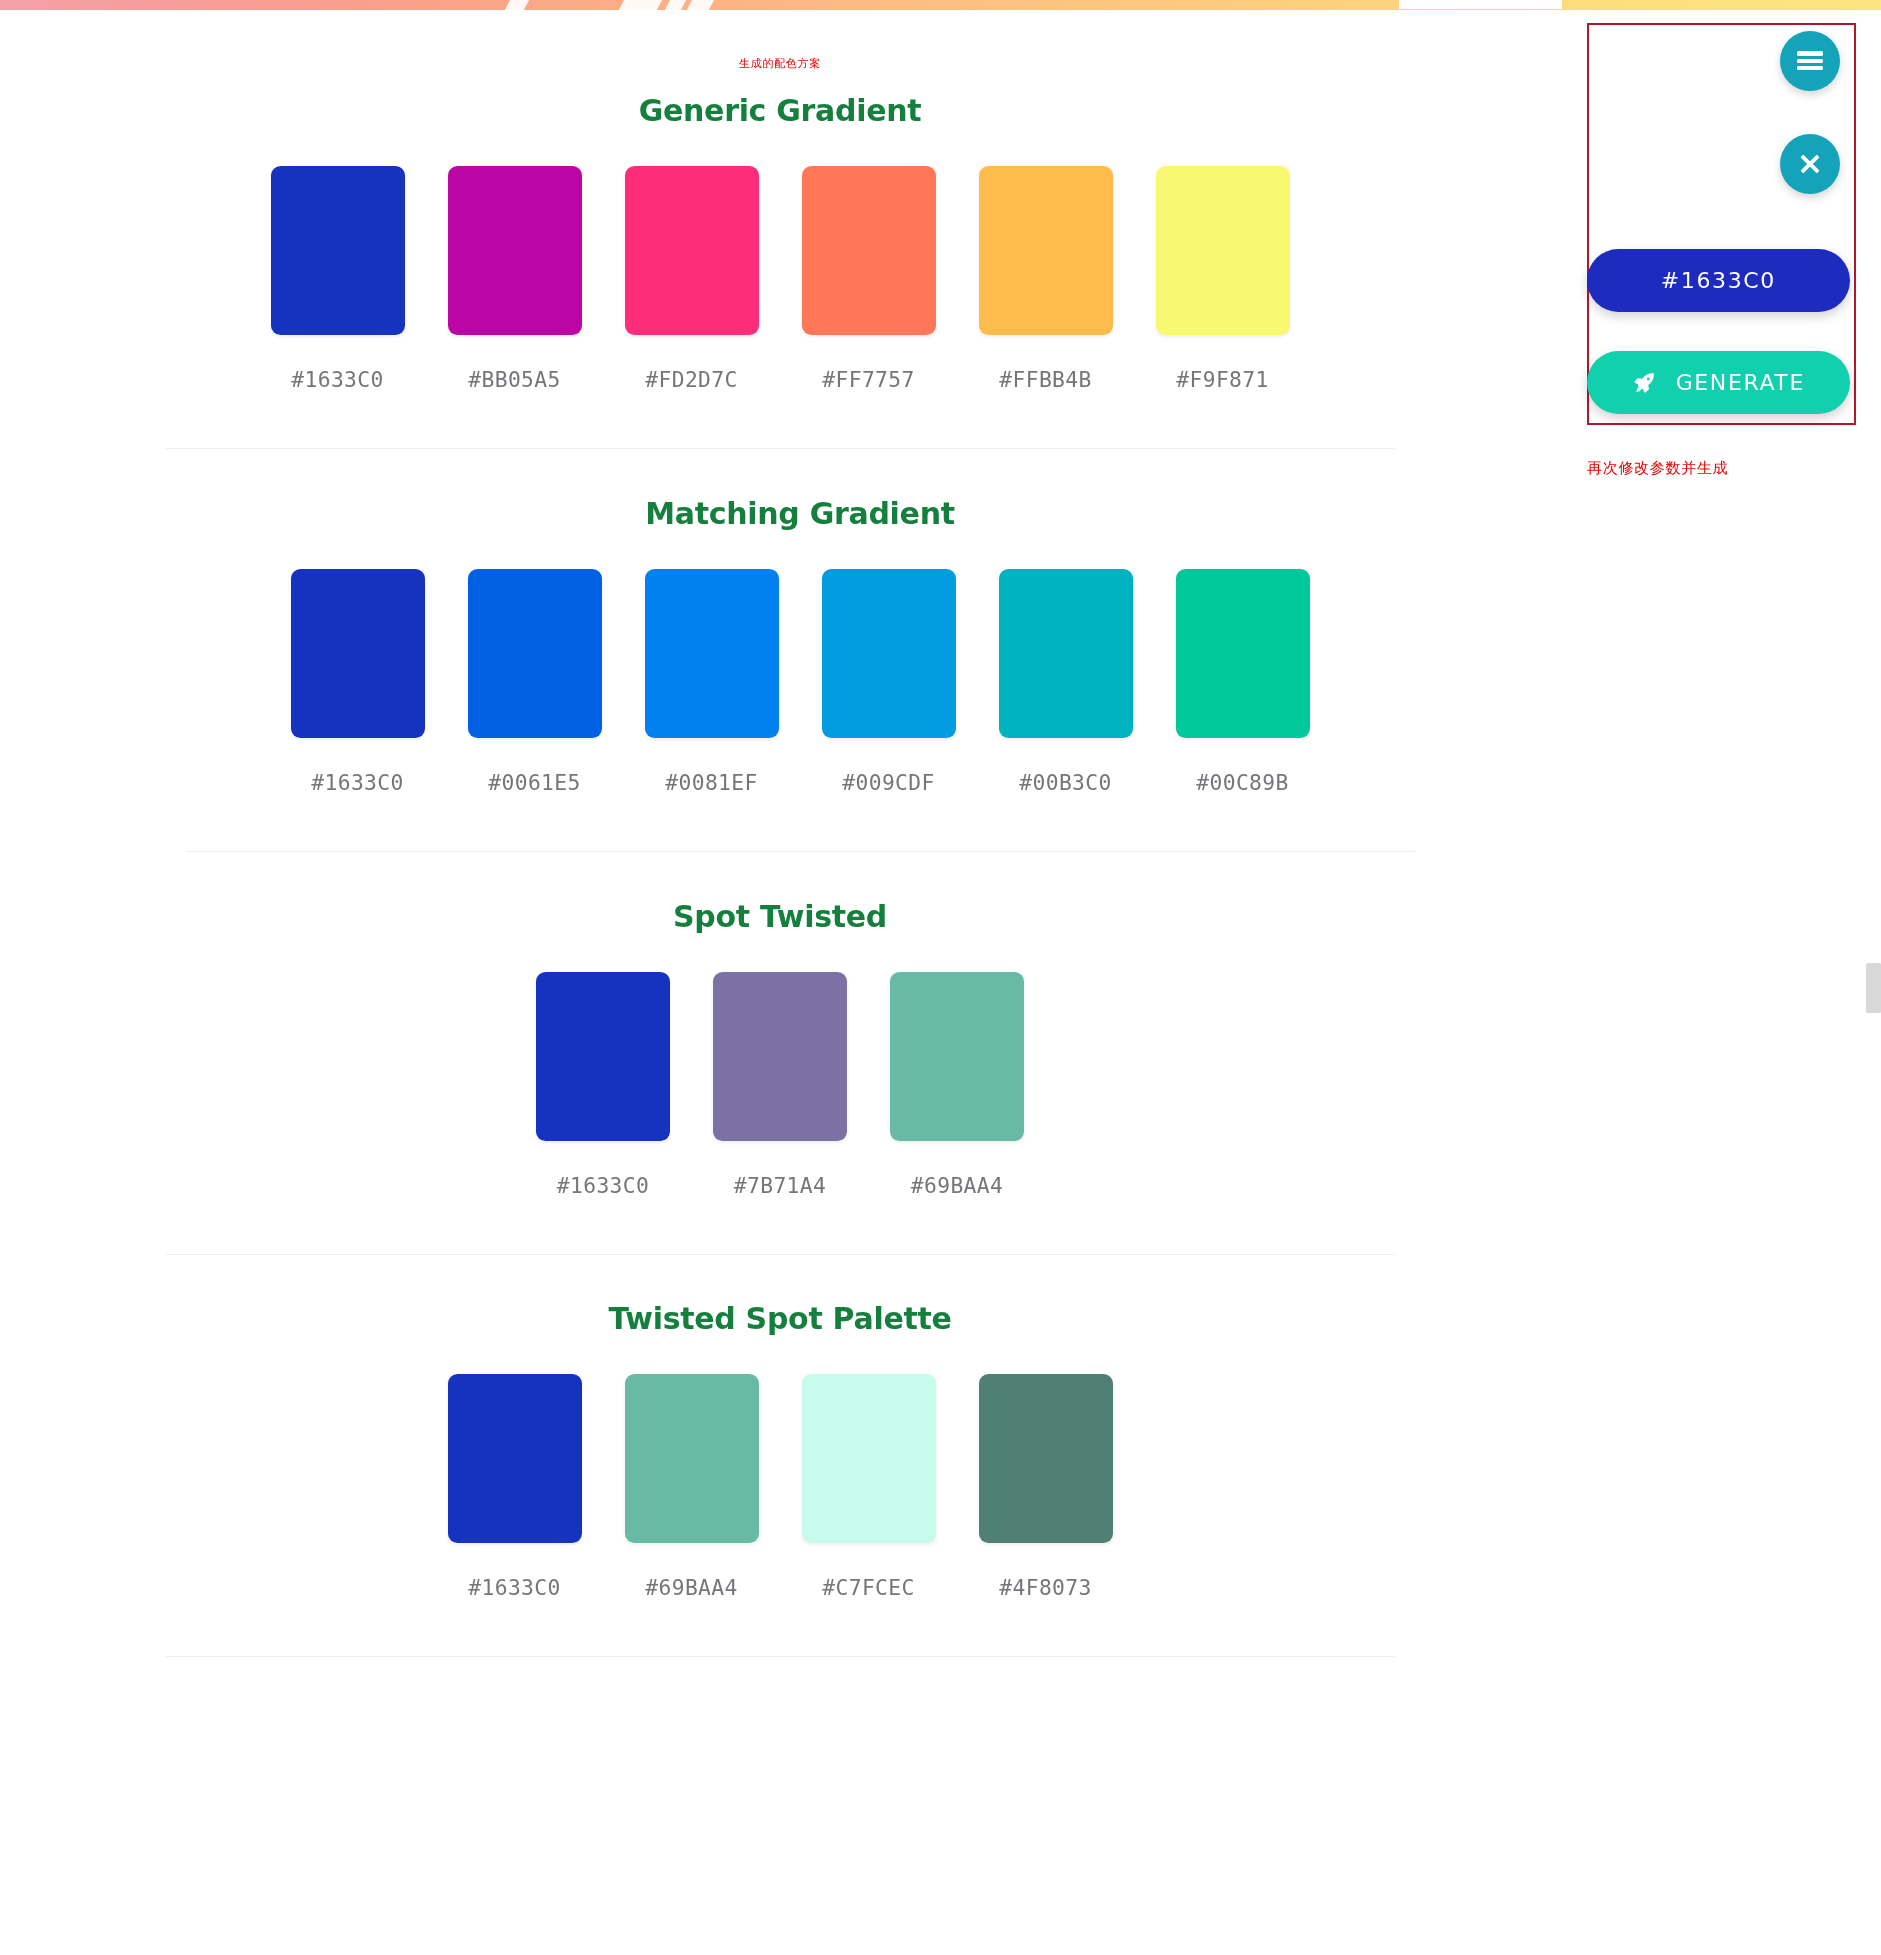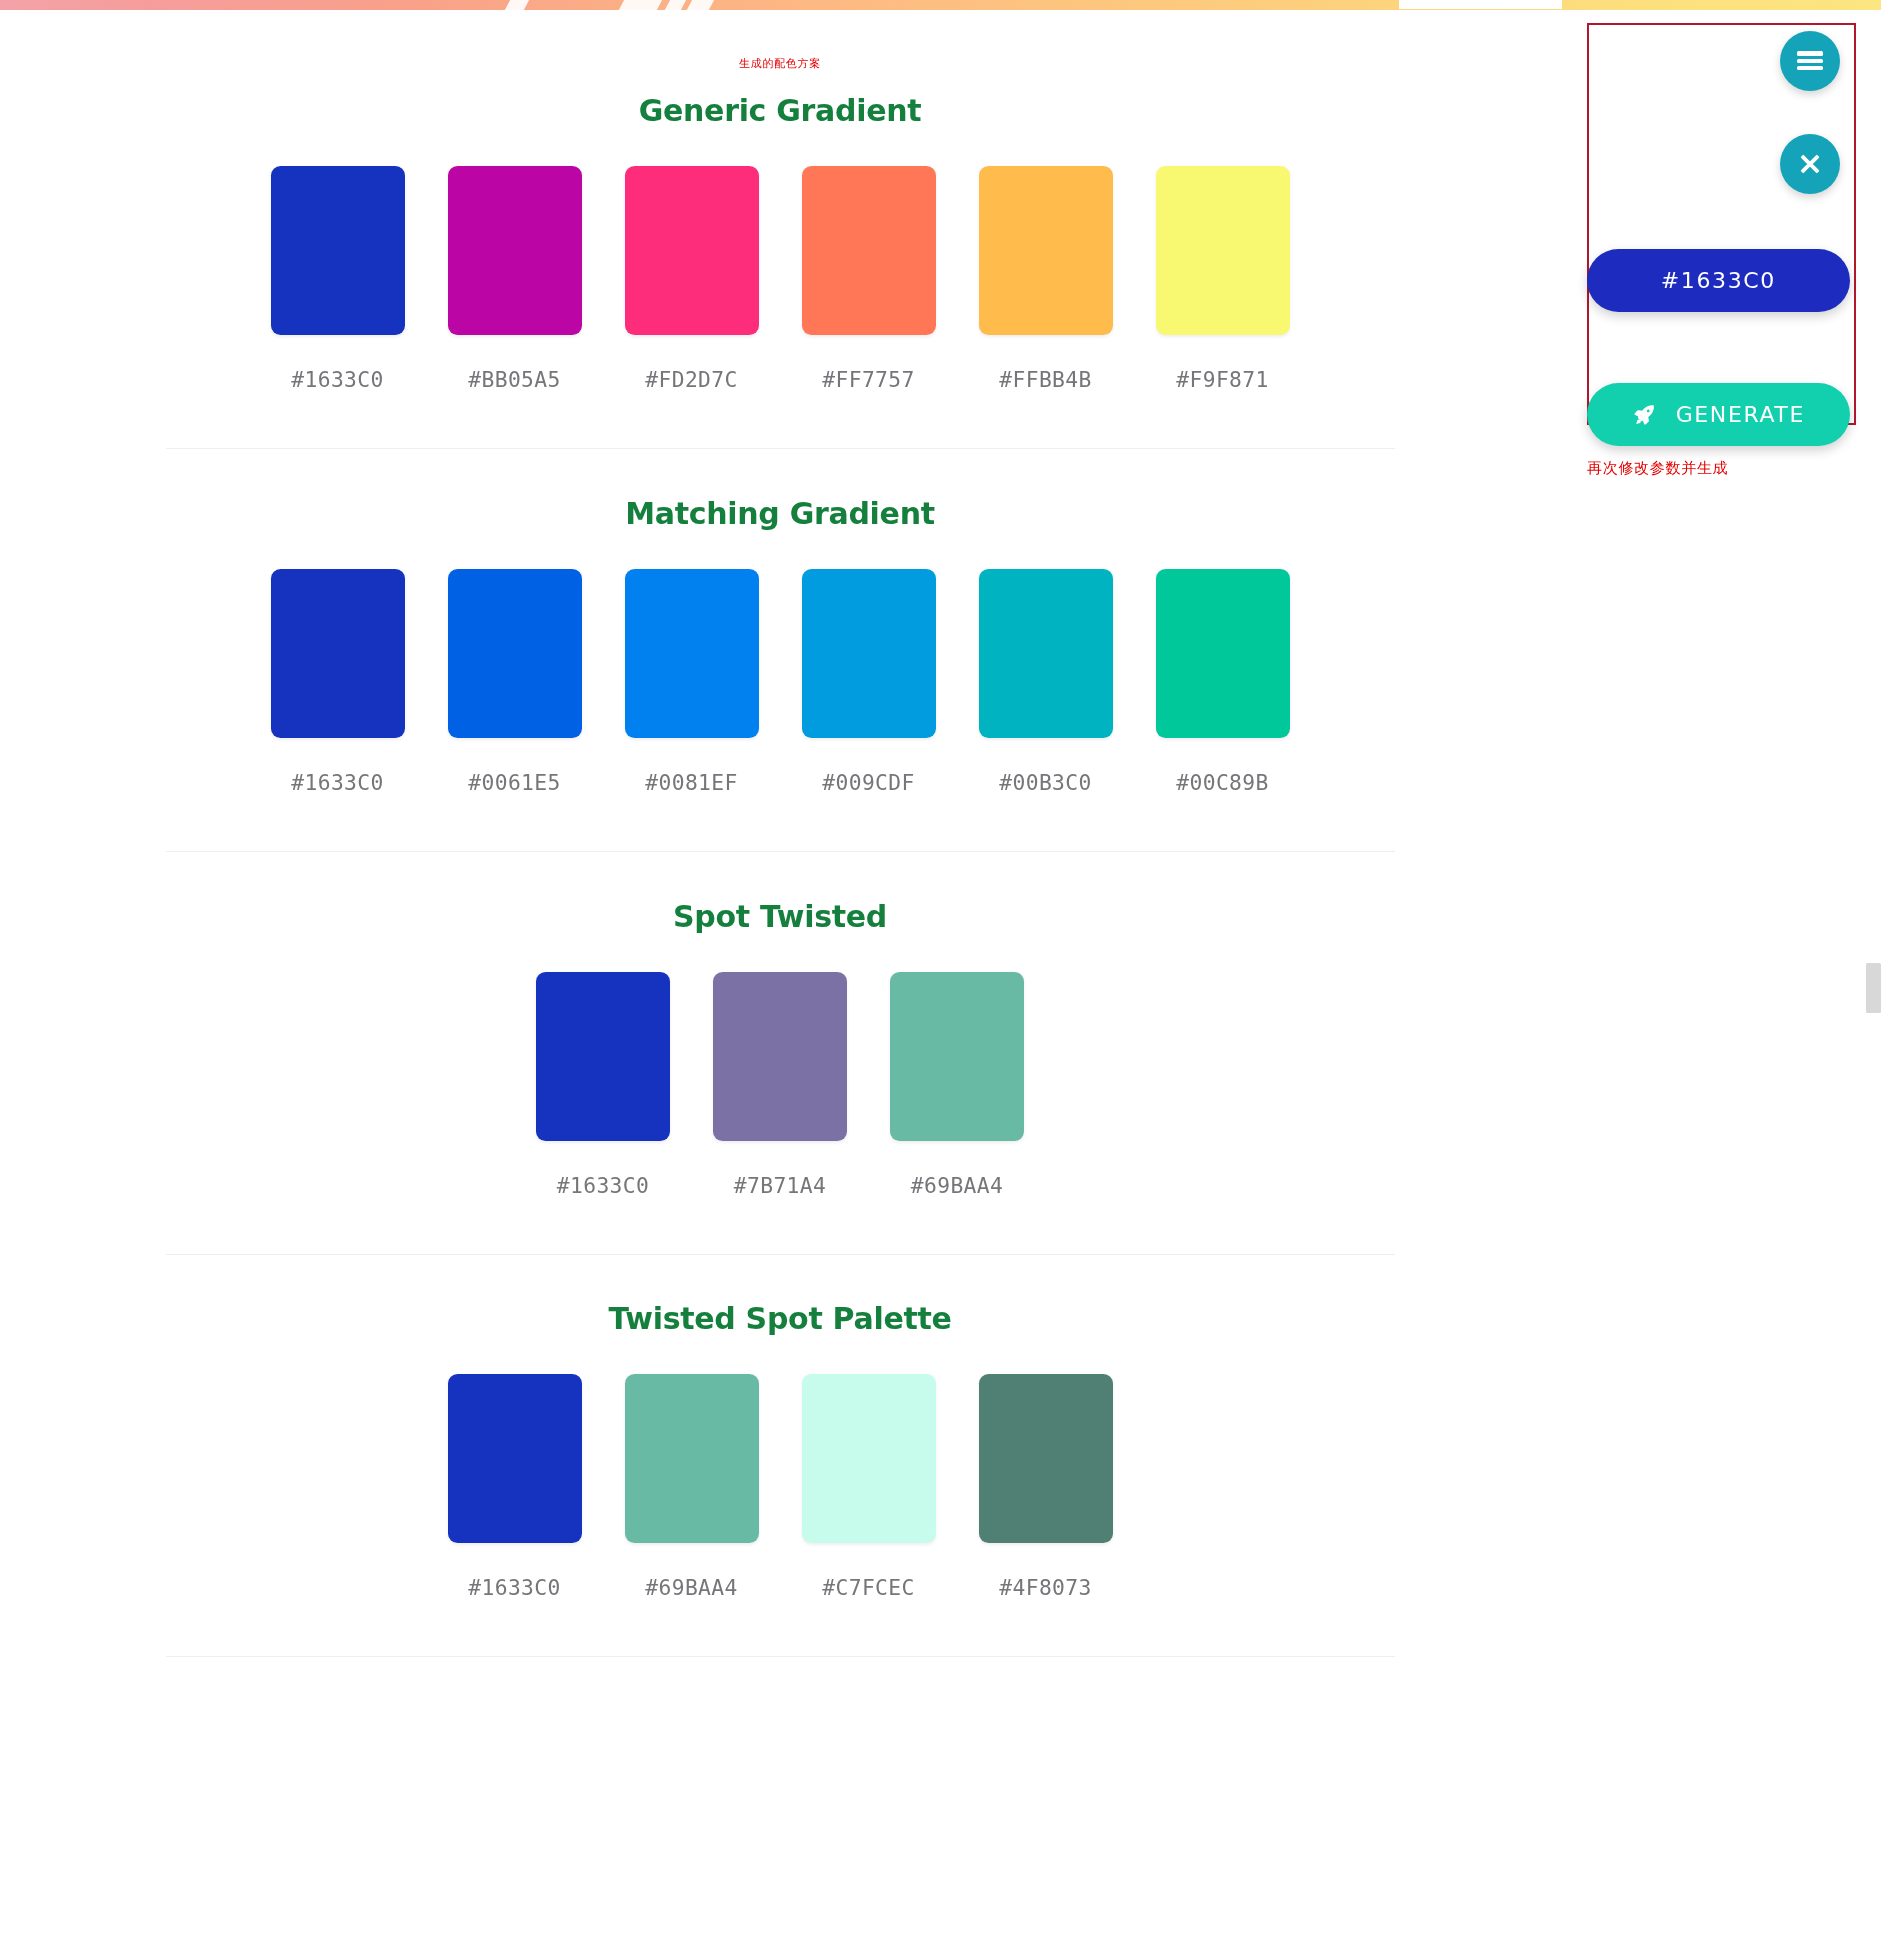--- a/index.html
+++ b/index.html
@@ -152,21 +152,21 @@
     color: #ffffff;
     font-size: 22px;
     letter-spacing: 1.6px;
     font-family: "DejaVu Sans", sans-serif;
     display: flex;
     align-items: center;
     justify-content: center;
     box-shadow: 0 4.4px 10.3px rgba(0,0,0,0.18);
   }
   #hex-btn      { top: 224px; background: #1e2bbf; }
-  #generate-btn { top: 326px; background: #12cfae; gap: 19px; margin-top: 32px; }
+  #generate-btn { top: 326px; background: #12cfae; gap: 19px; }
 
   #rocket-icon { width: 25px; height: 25px; display: block; }
 
   .annotation-side {
     position: absolute;
     left: 1587px;
     top: 459px;
     width: 269px;
     text-align: left;
     color: #e60000;
@@ -232,21 +232,21 @@
             <div class="swatch-chip" style="width: 134px; height: 169px; background: rgb(255, 187, 75);"></div>
             <div class="swatch-label">#FFBB4B</div>
           </div>
           <div class="swatch-cell">
             <div class="swatch-chip" style="width: 134px; height: 169px; background: rgb(249, 248, 113);"></div>
             <div class="swatch-label">#F9F871</div>
           </div>
         </div>
         <div class="divider" style="margin-top: 56px;"></div>
       </div>
-      <div class="section" style="padding-top: 47px;">
+      <div class="section" style="padding-top: 47px; margin-left: 20px;">
         <div class="section-title">Matching Gradient</div>
         <div class="swatch-row" style="margin-top: 38px; gap: 43px;">
           <div class="swatch-cell">
             <div class="swatch-chip" style="width: 134px; height: 169px; background: rgb(22, 51, 192);"></div>
             <div class="swatch-label">#1633C0</div>
           </div>
           <div class="swatch-cell">
             <div class="swatch-chip" style="width: 134px; height: 169px; background: rgb(0, 97, 229);"></div>
             <div class="swatch-label">#0061E5</div>
           </div>

